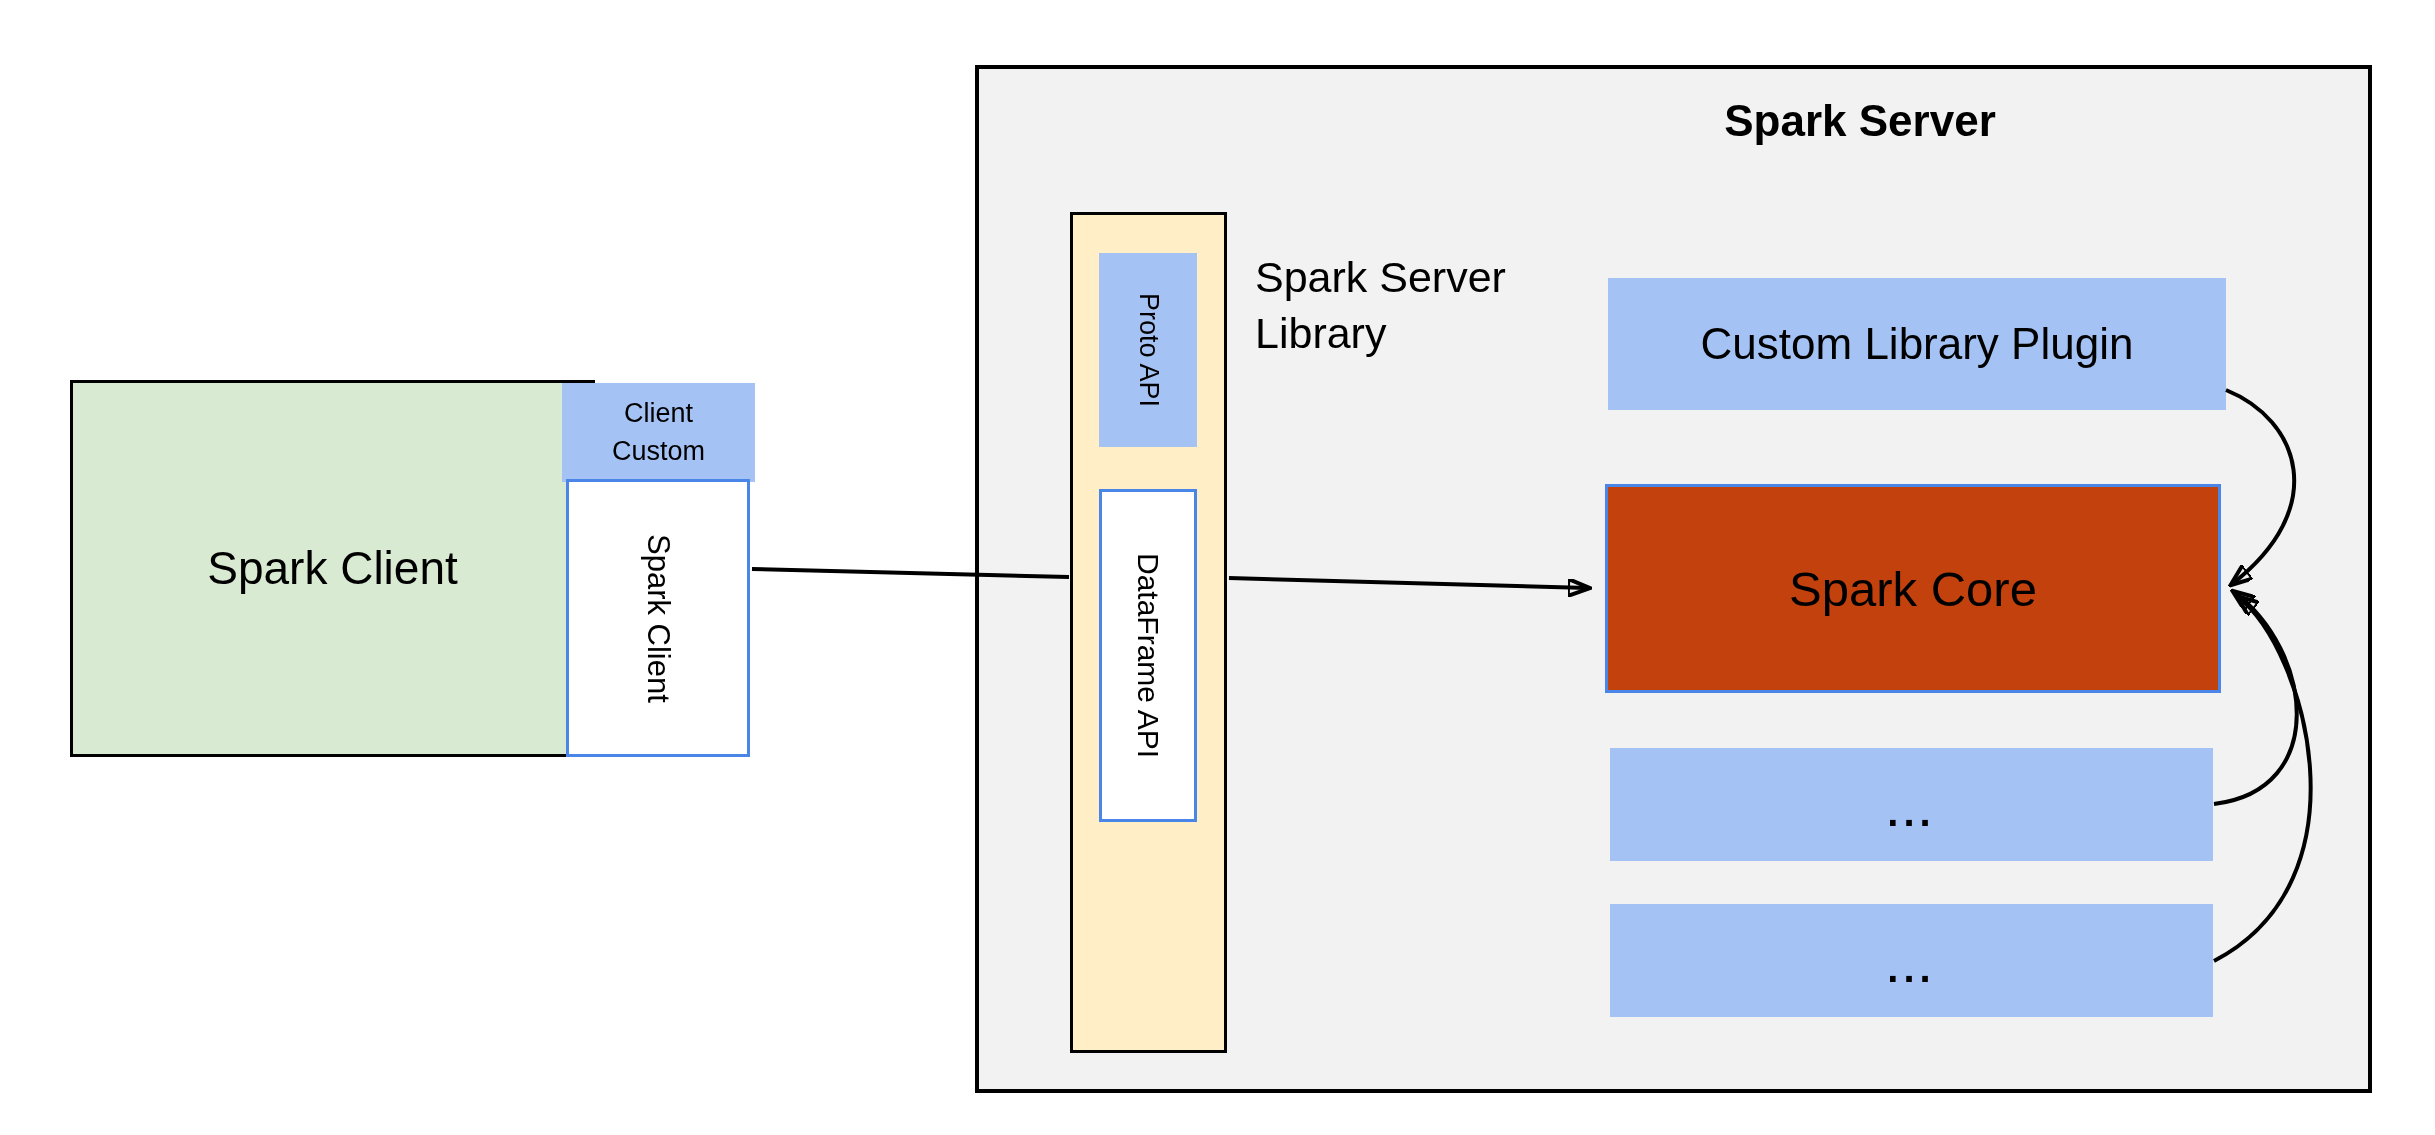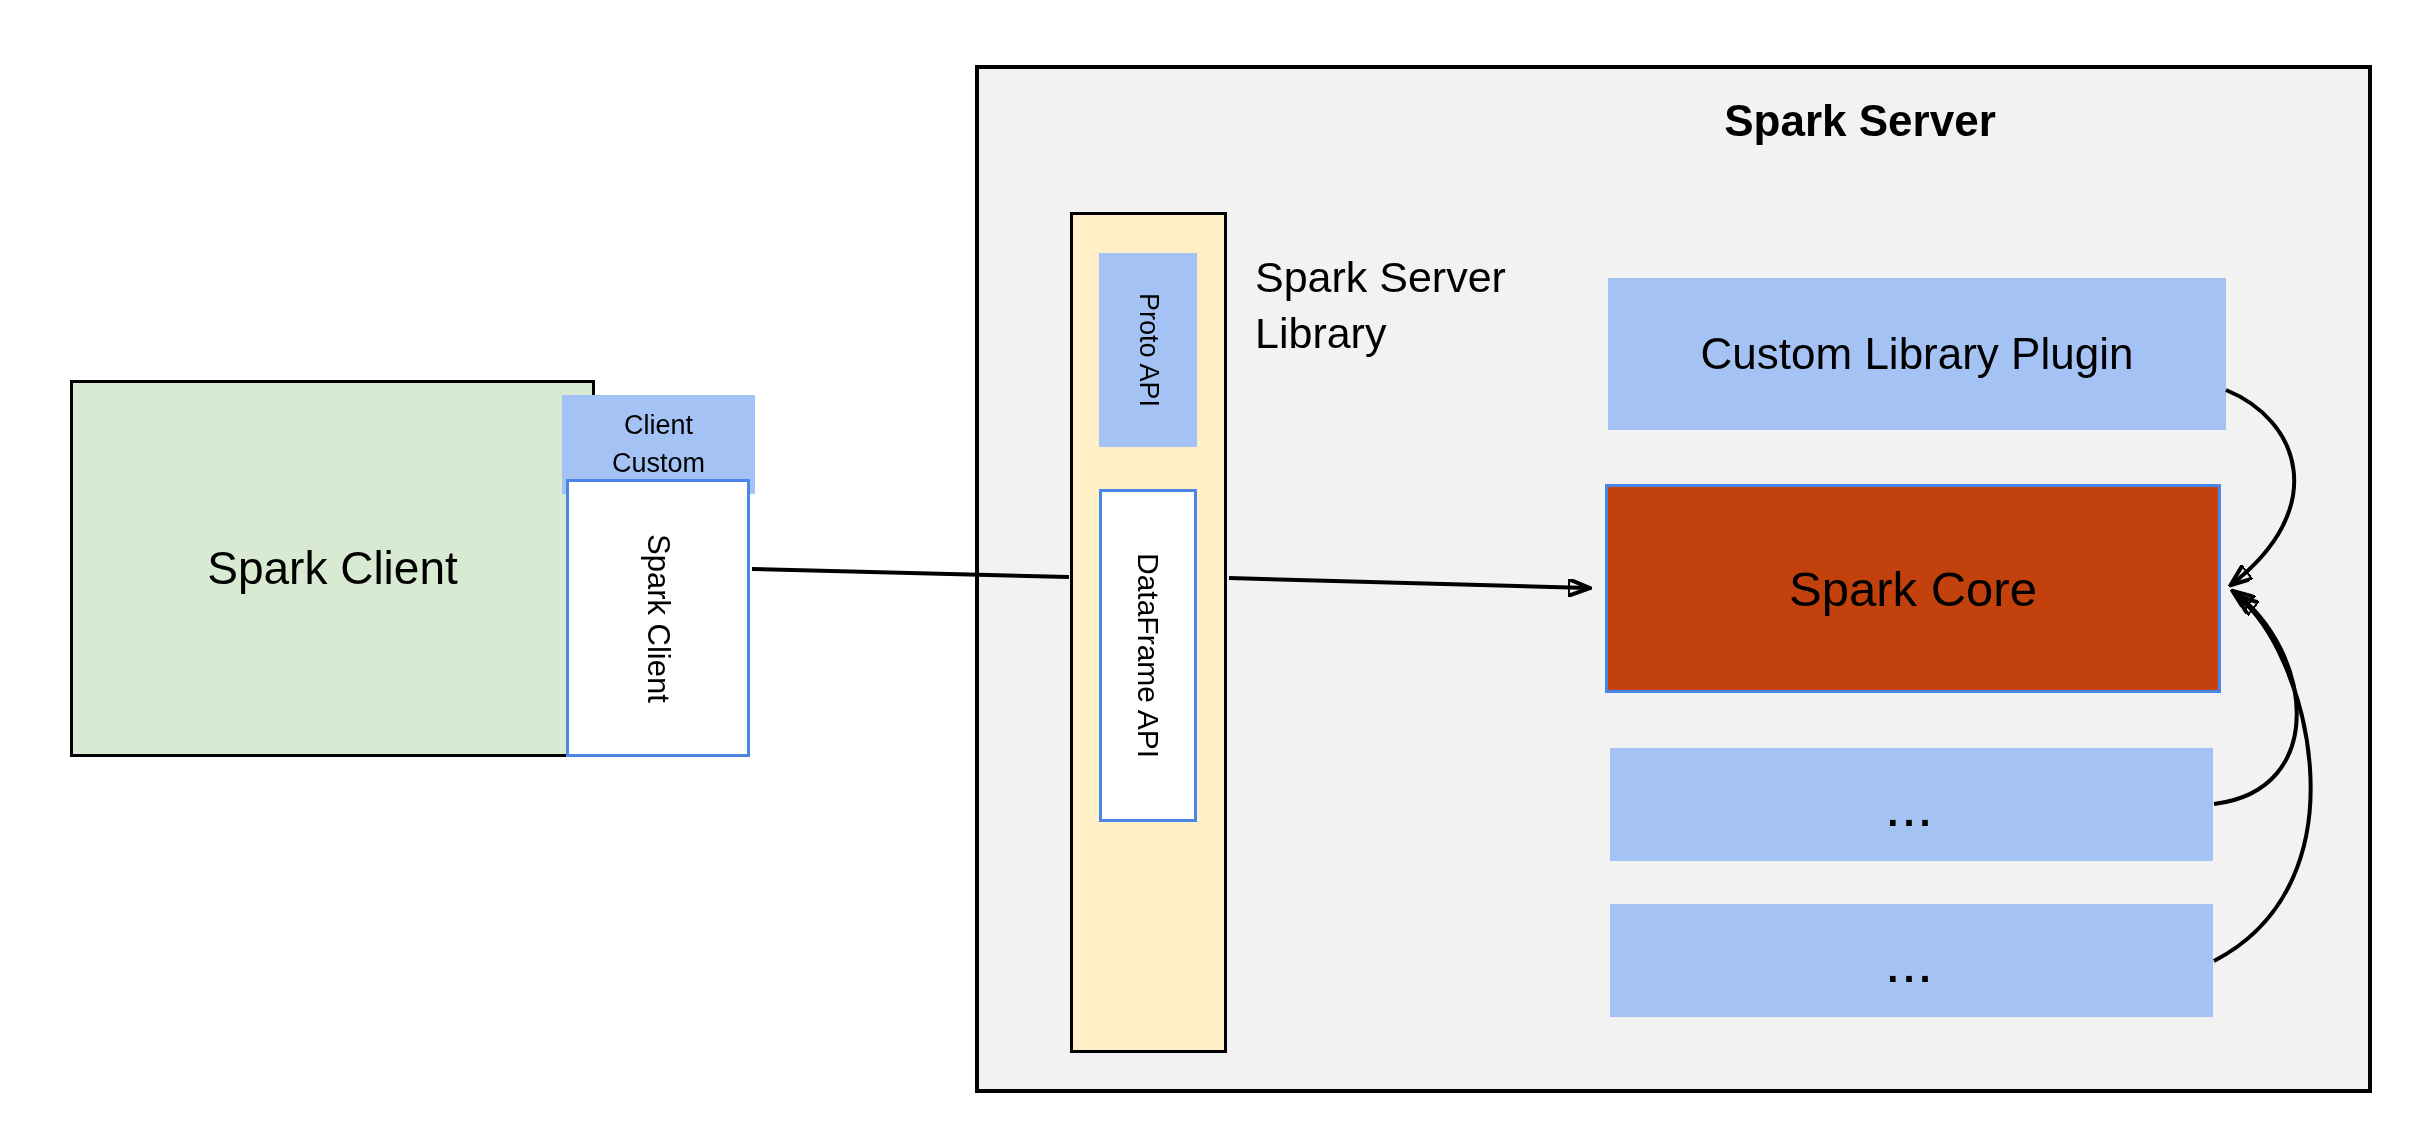--- a/index.html
+++ b/index.html
@@ -28,21 +28,21 @@
     left:70px;top:380px;width:525px;height:377px;
     background:var(--green-fill);
     border:3px solid #000;
     z-index:1;
     font-size:46px;line-height:1.32;text-align:center;
   }
   .pkg-box{
     left:562px;top:383px;width:193px;height:99px;
     background:var(--blue-fill);
     z-index:2;
-    font-size:27px;line-height:1.4;text-align:center;margin-top:12px;
+    font-size:27px;line-height:1.4;text-align:center;
   }
   .spark-client-box{
     left:566px;top:479px;width:184px;height:278px;
     background:#ffffff;border:3px solid var(--blue-border);
     z-index:3;
   }
 
   
   .gray-box{
     left:975px;top:65px;width:1397px;height:1028px;
@@ -84,21 +84,21 @@
     left:1255px;top:250px;width:330px;
     text-align:left;font-size:43px;line-height:1.3;
     z-index:4;
   }
   .server-title{
     left:1650px;top:96px;width:420px;
     text-align:center;font-size:44px;font-weight:bold;
     z-index:4;
   }
   .plugin-box{
-    left:1608px;top:278px;width:618px;height:152px;
+    left:1608px;top:278px;width:618px;height:132px;
     background:var(--blue-fill);
     font-size:44px;
     z-index:2;
   }
   .core-box{
     left:1605px;top:484px;width:616px;height:209px;
     background:#c2410c;border:3px solid var(--blue-border);
     font-size:49px;
     z-index:2;
   }

